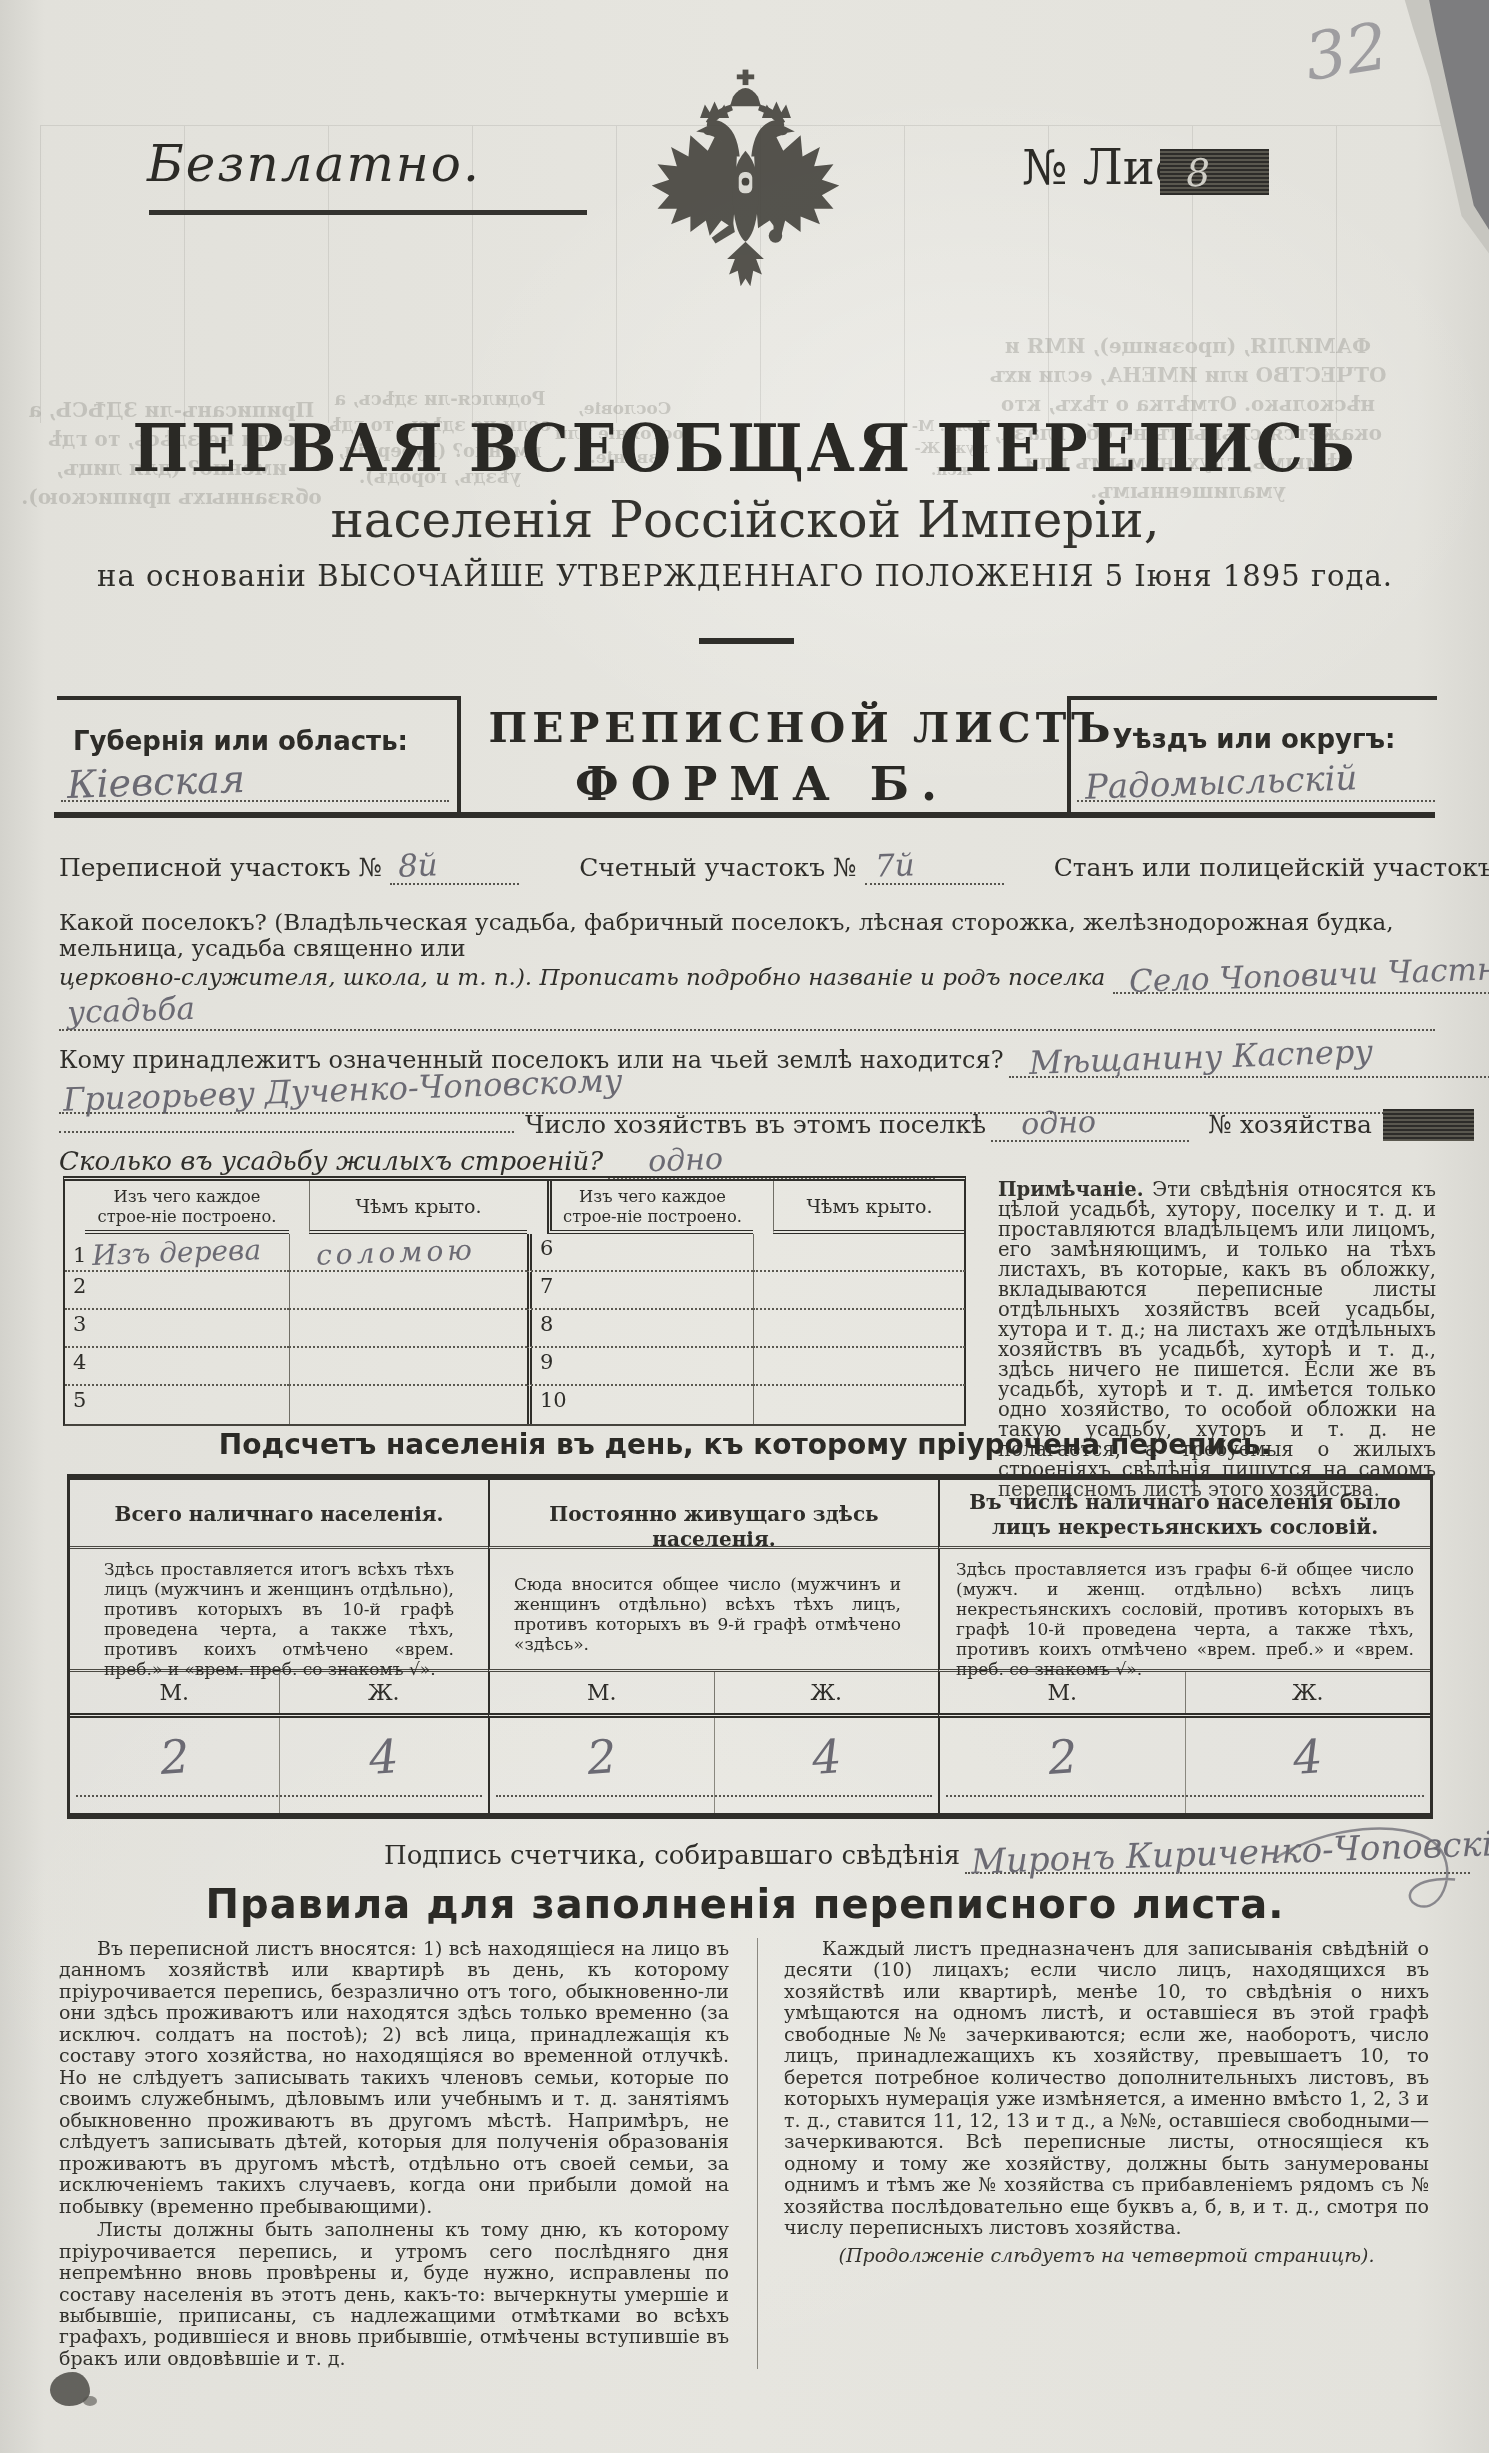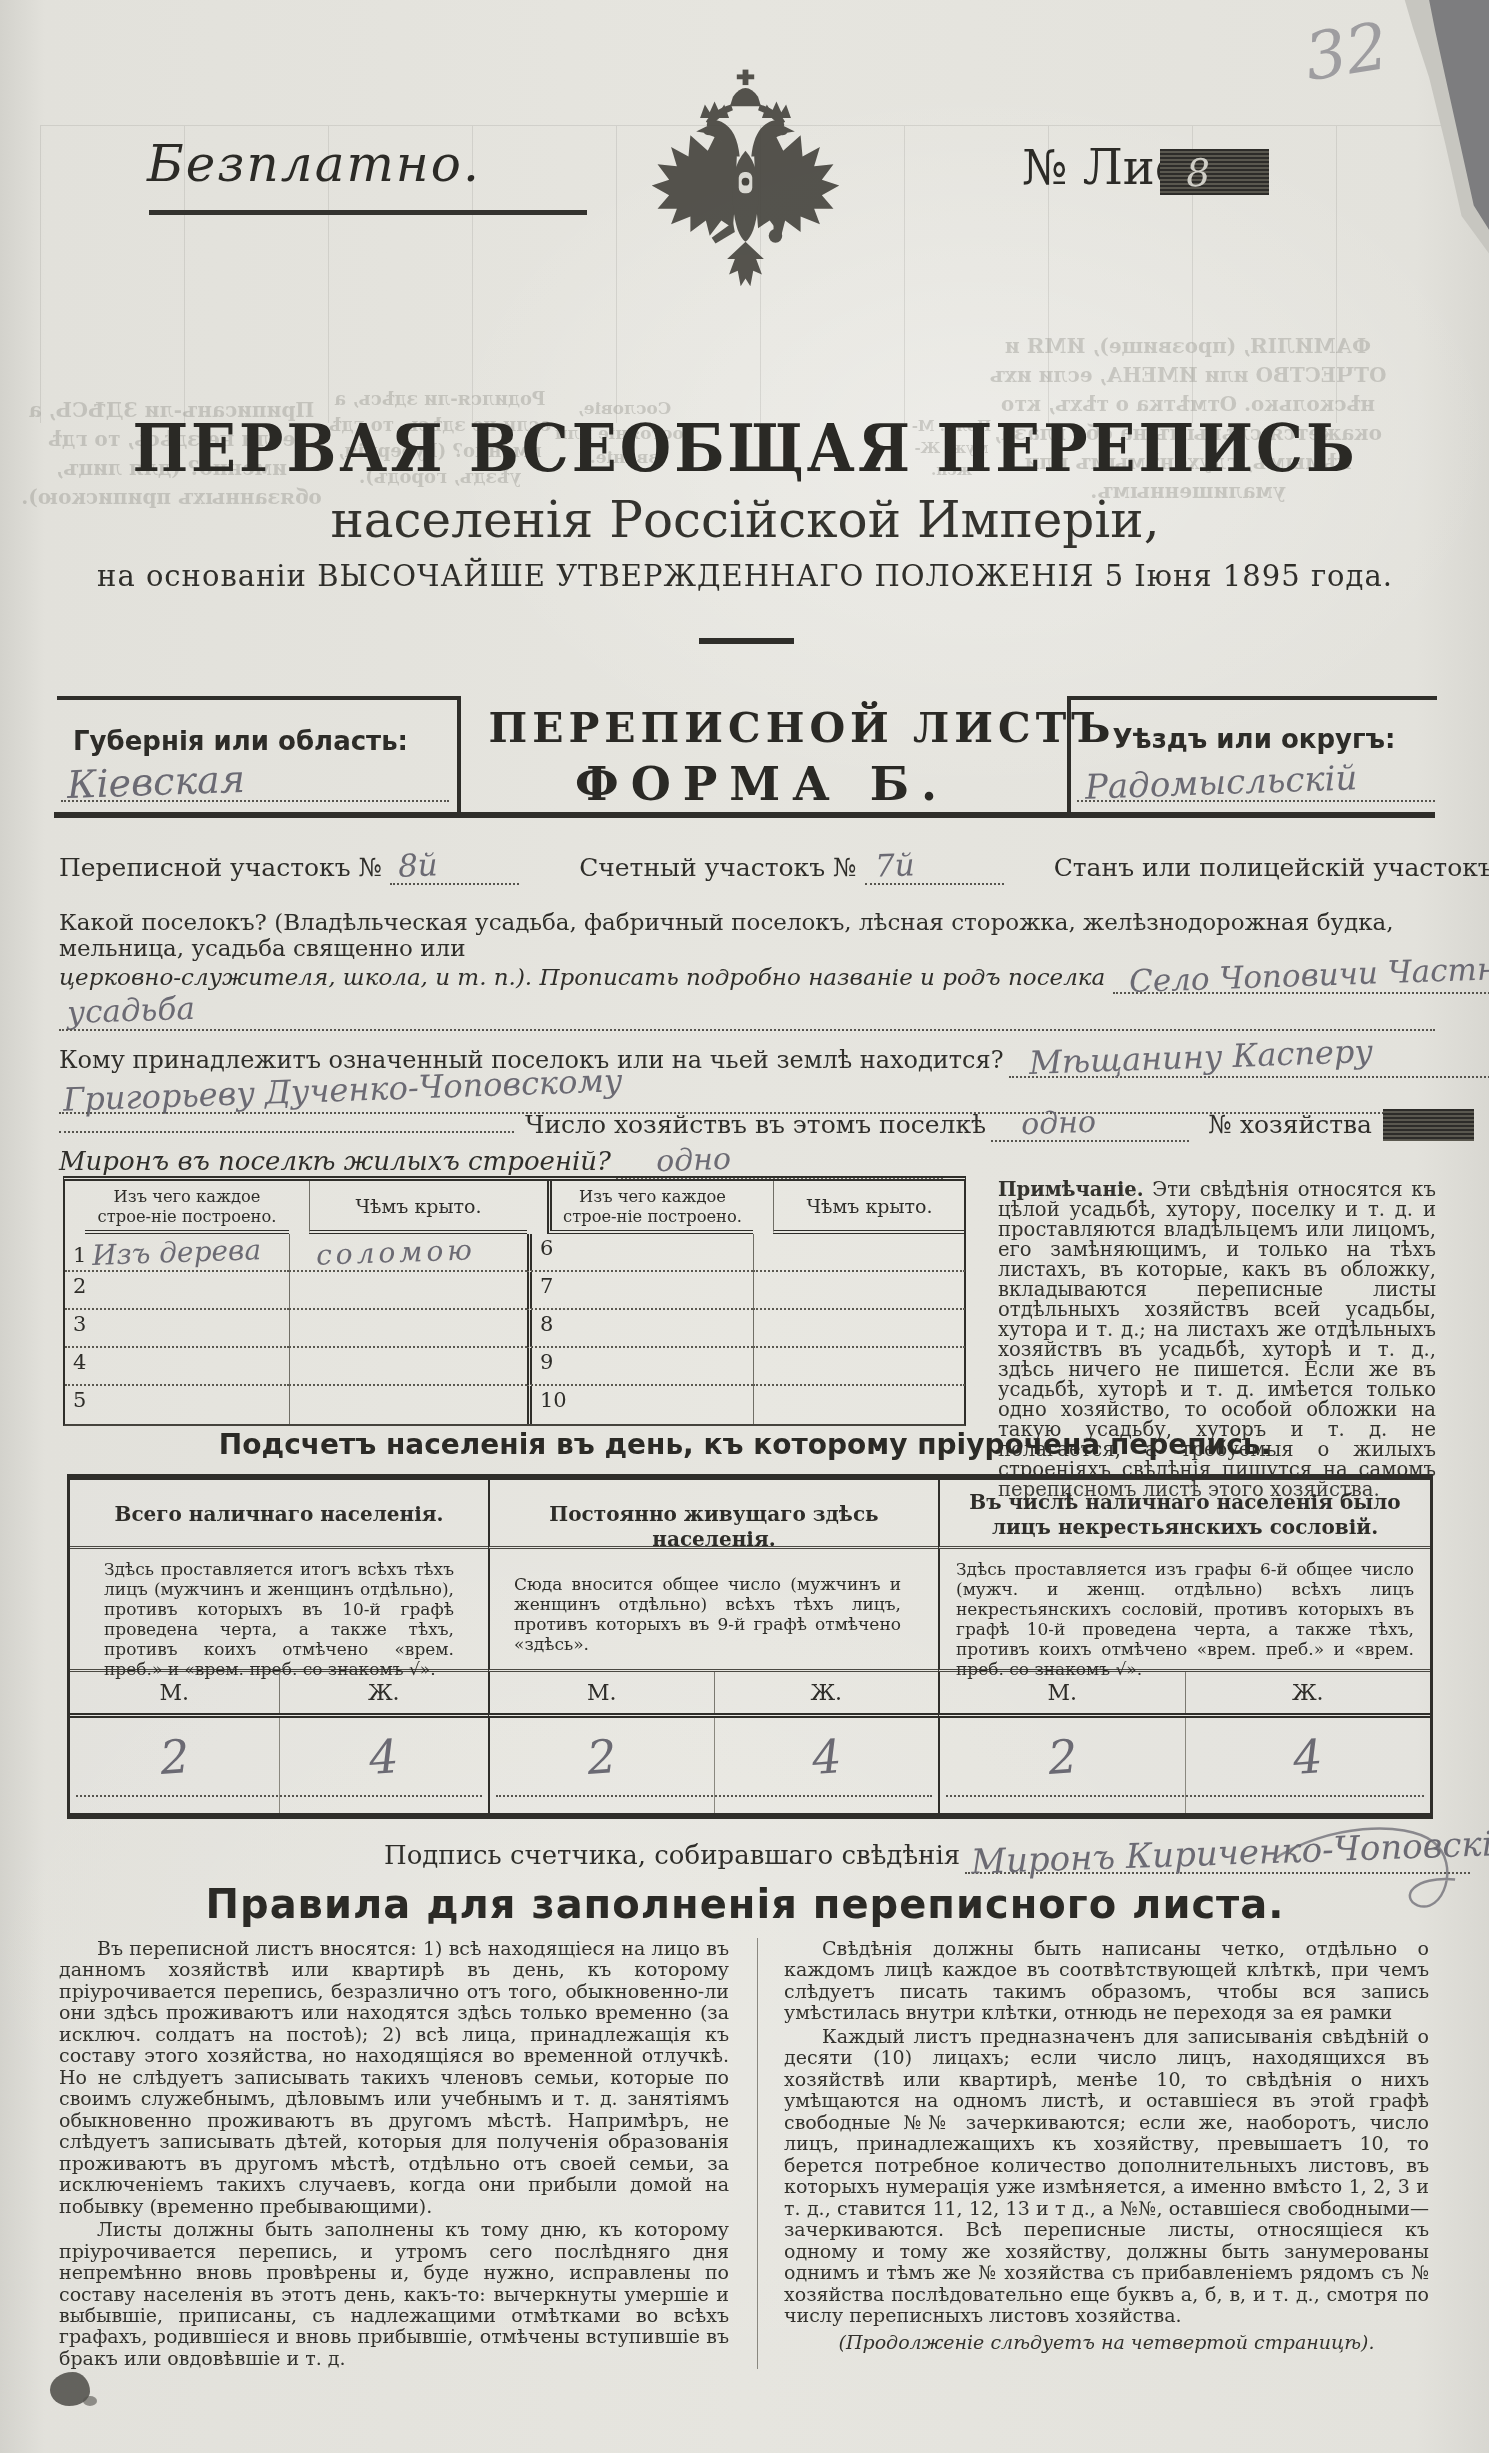--- a/index.html
+++ b/index.html
@@ -146,21 +146,21 @@
     <div class="dotline" style="left:0;right:0;top:40px;"></div>
   </div>
   <div class="abs" style="left:59px;top:1105px;width:1376px;white-space:nowrap;">
     <span class="dl" style="width:455px;"></span>
     <span class="lbl" style="font-size:25px;margin-left:6px;">Число хозяйствъ въ этомъ поселкѣ</span>
     <span class="dl" style="width:198px;"><span class="hand" style="font-size:30px;margin-left:30px;">одно</span></span>
     <span class="lbl" style="font-size:25px;margin-left:14px;">№ хозяйства</span>
     <span class="redact" style="width:91px;height:32px;vertical-align:-8px;margin-left:6px;"></span>
   </div>
   <div class="abs" style="left:59px;top:1142px;width:891px;white-space:nowrap;">
-    <span class="lbl" style="font-size:26px;font-style:italic;">Миронъ въ поселкѣ жилыхъ строеній?</span>
+    <span class="lbl" style="font-size:26px;font-style:italic;">Сколько въ усадьбу жилыхъ строеній?</span>
     <span class="dl" style="width:327px;"><span class="hand" style="font-size:30px;margin-left:40px;">одно</span></span>
   </div>
 
   <div class="abs btable" style="left:63px;top:1176px;width:899px;">
     <div class="bh">Изъ чего каждое строе-ніе построено.</div>
     <div class="bh bl1" style="padding-top:14px;font-size:19px;">Чѣмъ крыто.</div>
     <div class="bh bl2">Изъ чего каждое строе-ніе построено.</div>
     <div class="bh bl1" style="padding-top:14px;font-size:19px;">Чѣмъ крыто.</div>
 
     <div class="bc"><span>1</span><span class="hand" style="font-size:28px;margin-left:6px;">Изъ дерева</span></div>
@@ -239,21 +239,20 @@
     <path d="M6 40 C60 4 140 0 168 22 C196 44 178 96 152 86 C134 78 148 56 190 60" fill="none" stroke="#6b6a73" stroke-width="2.5" opacity=".75"></path>
   </svg>
 
   <div class="abs ctr sans" style="left:0;top:1881px;width:1490px;font-size:40px;font-weight:bold;letter-spacing:1px;color:#2b2a26;">Правила для заполненія переписного листа.</div>
   <div class="abs rules" style="left:59px;top:1938px;width:1370px;">
     <div class="rcol">
       <p>Въ переписной листъ вносятся: 1) всѣ находящіеся на лицо въ данномъ хозяйствѣ или квартирѣ въ день, къ которому пріурочивается перепись, безразлично отъ того, обыкновенно-ли они здѣсь проживаютъ или находятся здѣсь только временно (за исключ. солдатъ на постоѣ); 2) всѣ лица, принадлежащія къ составу этого хозяйства, но находящіяся во временной отлучкѣ. Но не слѣдуетъ записывать такихъ членовъ семьи, которые по своимъ служебнымъ, дѣловымъ или учебнымъ и т. д. занятіямъ обыкновенно проживаютъ въ другомъ мѣстѣ. Напримѣръ, не слѣдуетъ записывать дѣтей, которыя для полученія образованія проживаютъ въ другомъ мѣстѣ, отдѣльно отъ своей семьи, за исключеніемъ такихъ случаевъ, когда они прибыли домой на побывку (временно пребывающими).</p>
       <p>Листы должны быть заполнены къ тому дню, къ которому пріурочивается перепись, и утромъ сего послѣдняго дня непремѣнно вновь провѣрены и, буде нужно, исправлены по составу населенія въ этотъ день, какъ-то: вычеркнуты умершіе и выбывшіе, приписаны, съ надлежащими отмѣтками во всѣхъ графахъ, родившіеся и вновь прибывшіе, отмѣчены вступившіе въ бракъ или овдовѣвшіе и т. д.</p>
     </div>
     <div class="rcol" style="border-left:1px solid #8a8880;padding-left:26px;width:645px;">
-      <p>Свѣдѣнія должны быть написаны четко, отдѣльно о каждомъ лицѣ каждое въ соотвѣтствующей клѣткѣ, при чемъ слѣдуетъ писать такимъ образомъ, чтобы вся запись умѣстилась внутри клѣтки, отнюдь не переходя за ея рамки</p>
       <p>Каждый листъ предназначенъ для записыванія свѣдѣній о десяти (10) лицахъ; если число лицъ, находящихся въ хозяйствѣ или квартирѣ, менѣе 10, то свѣдѣнія о нихъ умѣщаются на одномъ листѣ, и оставшіеся въ этой графѣ свободные №№ зачеркиваются; если же, наоборотъ, число лицъ, принадлежащихъ къ хозяйству, превышаетъ 10, то берется потребное количество дополнительныхъ листовъ, въ которыхъ нумерація уже измѣняется, а именно вмѣсто 1, 2, 3 и т. д., ставится 11, 12, 13 и т д., а №№, оставшіеся свободными—зачеркиваются. Всѣ переписные листы, относящіеся къ одному и тому же хозяйству, должны быть занумерованы однимъ и тѣмъ же № хозяйства съ прибавленіемъ рядомъ съ № хозяйства послѣдовательно еще буквъ а, б, в, и т. д., смотря по числу переписныхъ листовъ хозяйства.</p>
       <p class="rit">(Продолженіе слѣдуетъ на четвертой страницѣ).</p>
     </div>
   </div>
 
   <div class="abs" style="left:50px;top:2372px;width:40px;height:34px;background:#4c4b47;border-radius:60% 45% 55% 50%/55% 60% 45% 50%;opacity:.85;"></div>
   <div class="abs" style="left:83px;top:2396px;width:14px;height:10px;background:#55544f;border-radius:50%;opacity:.6;"></div>
 
   <div class="abs" style="left:1287px;top:0;width:203px;height:277px;background:#c7c6c0;
               clip-path:polygon(58% 0,100% 0,100% 92%,86% 78%,78% 52%,70% 28%,62% 10%);"></div>

